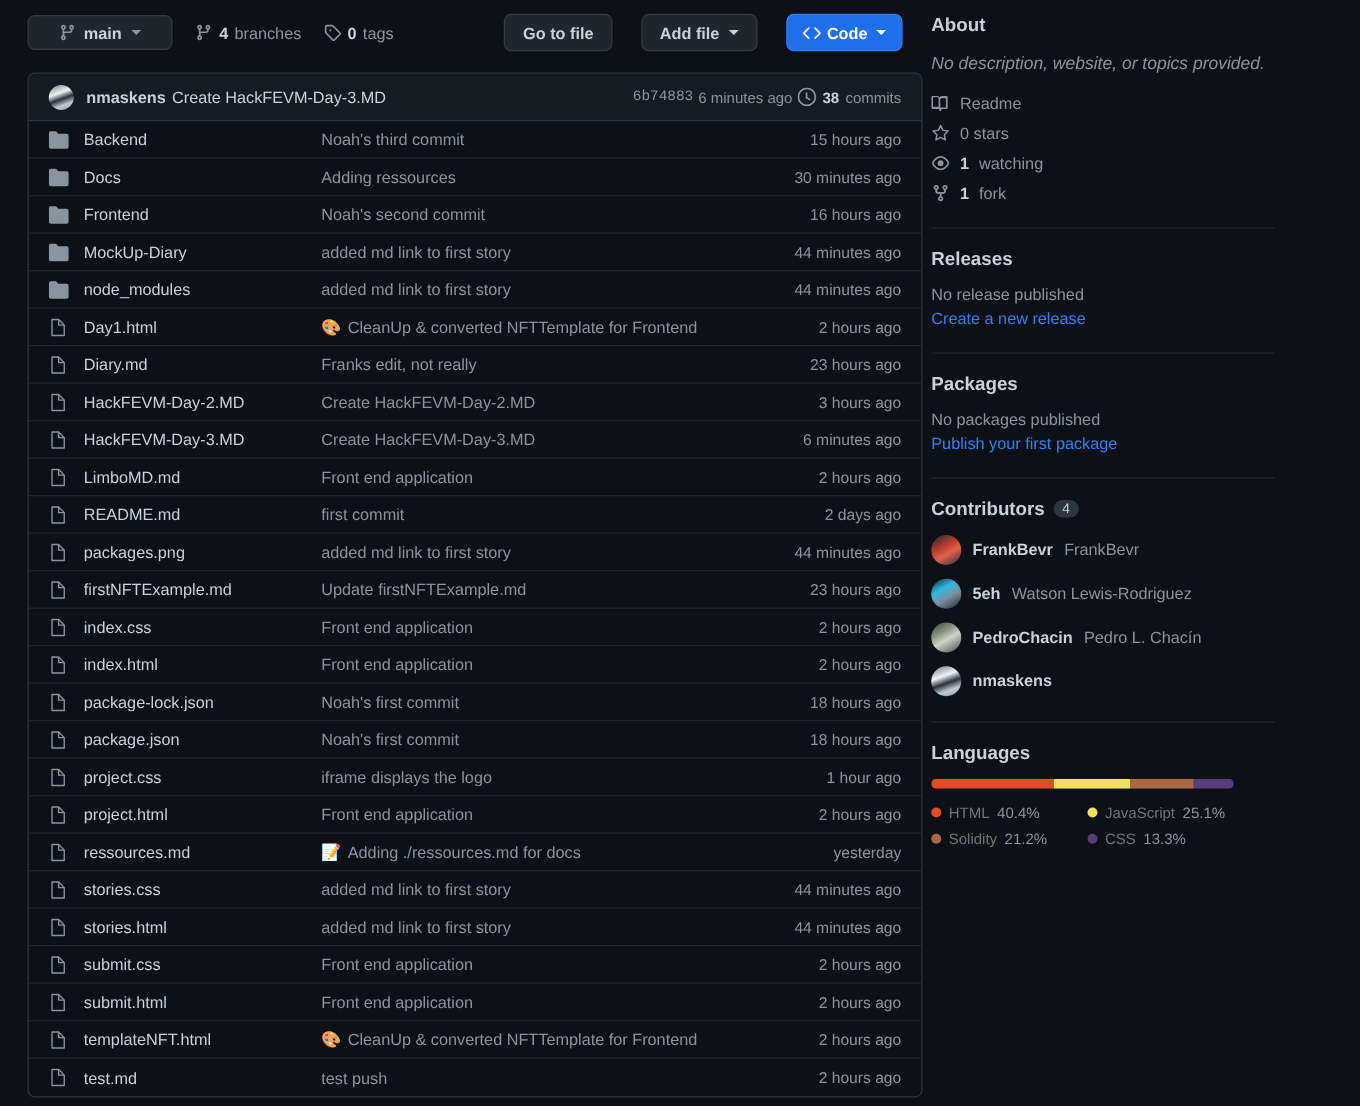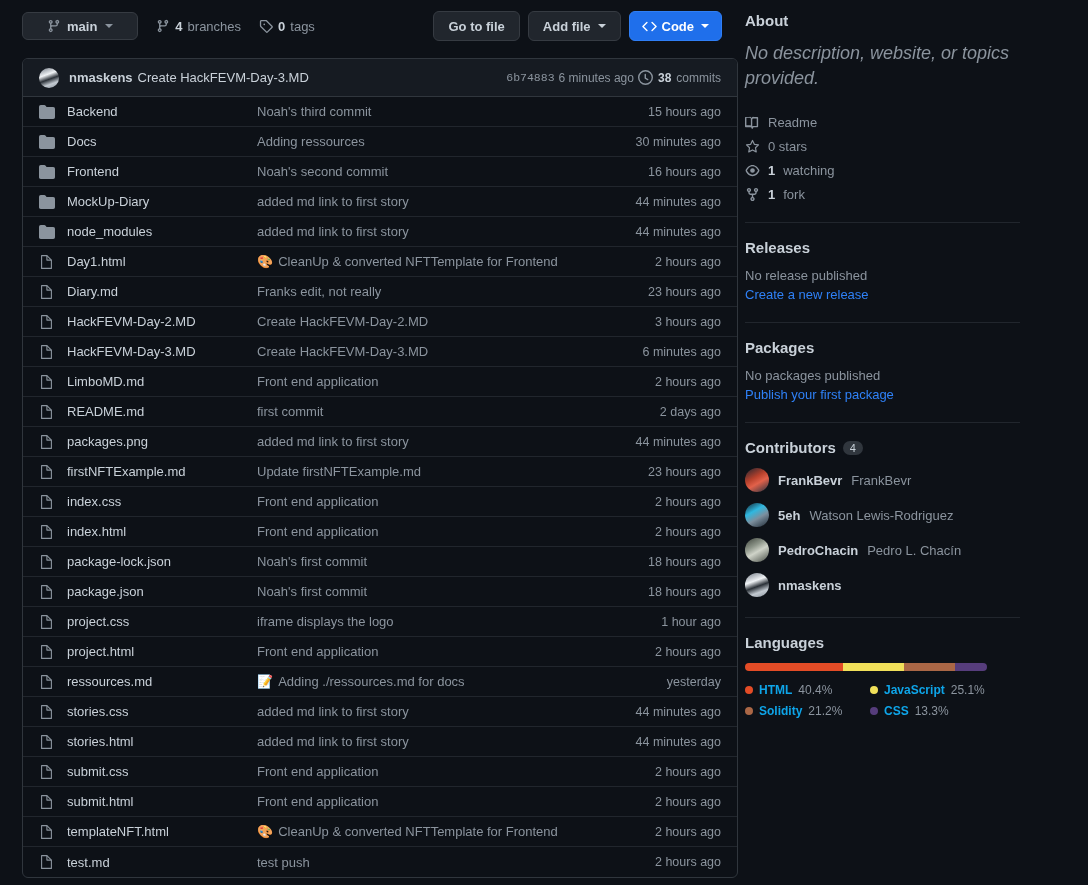--- a/index.html
+++ b/index.html
@@ -25,21 +25,21 @@
   }
   .branch-btn .lbl { color: #c9d1d9; font-weight: bold; font-size: 13px; }
   .caret { width: 0; height: 0; border-left: 4px solid transparent; border-right: 4px solid transparent;
            border-top: 4px solid #8b949e; display: inline-block; margin-left: 2px; }
   .caret.light { border-top-color: #c9d1d9; }
   .caret.white { border-top-color: #ffffff; }
 
   .meta-item { display: flex; align-items: center; gap: 5px; margin-left: 18px; font-size: 13px; color: #8b949e; }
   .meta-item b { color: #c9d1d9; font-weight: bold; }
 
-  .toolbar-right { margin-left: auto; display: flex; align-items: flex-end; gap: 8px; padding-right: 18px; padding-left: 40px; }
+  .toolbar-right { margin-left: auto; display: flex; align-items: flex-end; gap: 23px; padding-right: 18px; padding-left: 40px; }
   .btn {
     background: #21262d; border: 1px solid #363b42; border-radius: 6px;
     color: #c9d1d9; font-size: 13px; font-weight: bold; padding: 5px 14px;
     height: 30px; display: flex; align-items: center; gap: 5px; cursor: pointer;
     font-family: "Liberation Sans", sans-serif;
   }
   .btn.primary { background: #1f6feb; border-color: #2f7ef5; color: #fff; padding: 5px 12px; }
 
   
   .filebox { border: 1px solid #30363d; border-radius: 6px; overflow: hidden; background: #0d1117; width: 716px; }
@@ -64,39 +64,39 @@
   .row .ic { width: 16px; height: 16px; flex: 0 0 16px; margin-right: 12px; display: flex; align-items: center; justify-content: center; }
   .row .name { width: 190px; color: #c9d1d9; white-space: nowrap; overflow: hidden; text-overflow: ellipsis; }
   .row .msg { flex: 1; color: #8b949e; white-space: nowrap; overflow: hidden; text-overflow: ellipsis;
               display: flex; align-items: center; gap: 5px; }
   .row .msg .emoji { font-size: 13px; line-height: 1; }
   .row .age { color: #8b949e; text-align: right; white-space: nowrap; font-size: 12.5px; }
 
   
   .sidebar { width: 300px; padding: 12px 20px 0 5px; }
   .sb-h { font-size: 15px; font-weight: bold; color: #c9d1d9; margin: 0 0 12px 0; display: flex; align-items: center; gap: 7px; }
-  .sb-desc { color: #8b949e; font-style: italic; font-size: 18px; margin-bottom: 24px; line-height: 1.4; }
+  .sb-desc { color: #8b949e; font-style: italic; font-size: 14px; margin-bottom: 14px; line-height: 1.4; }
   .sb-line { display: flex; align-items: center; gap: 8px; margin-bottom: 9px; font-size: 13px; color: #8b949e; }
   .sb-line b { color: #c9d1d9; font-weight: bold; }
   .sb-line .txt { color: #8b949e; }
   .divider { border-top: 1px solid #21262d; margin: 20px 0 16px 0; }
   .sb-sub { color: #8b949e; font-size: 13px; margin-bottom: 3px; }
   .link { color: #2f81f7; font-size: 13px; text-decoration: none; cursor: pointer; }
   .count-badge { background: #30363d; color: #c9d1d9; border-radius: 10px; font-size: 11px;
                  padding: 1px 7px; font-weight: normal; }
   .contrib { display: flex; align-items: center; gap: 9px; margin-bottom: 11px; font-size: 13px; }
   .contrib .av { width: 24px; height: 24px; border-radius: 50%; flex: 0 0 24px; }
   .contrib .login { color: #c9d1d9; font-weight: bold; }
   .contrib .real { color: #8b949e; }
 
   .langbar { display: flex; height: 8px; border-radius: 6px; overflow: hidden; margin-bottom: 12px; width: 242px; }
   .langlist { display: flex; flex-wrap: wrap; width: 250px; }
   .langitem { width: 50%; display: flex; align-items: center; gap: 6px; margin-bottom: 7px; font-size: 12px; }
   .dot { width: 8px; height: 8px; border-radius: 50%; flex: 0 0 8px; }
-  .langitem .nm { color: #0ea5e9; font-weight: bold; }
+  .langitem .nm { color: #737373; font-weight: normal; }
   .langitem .pc { color: #8b949e; }
   svg { display: block; }
 </style>
 </head>
 <body>
 
 <div class="page">
 
   <div class="left-col">
 

